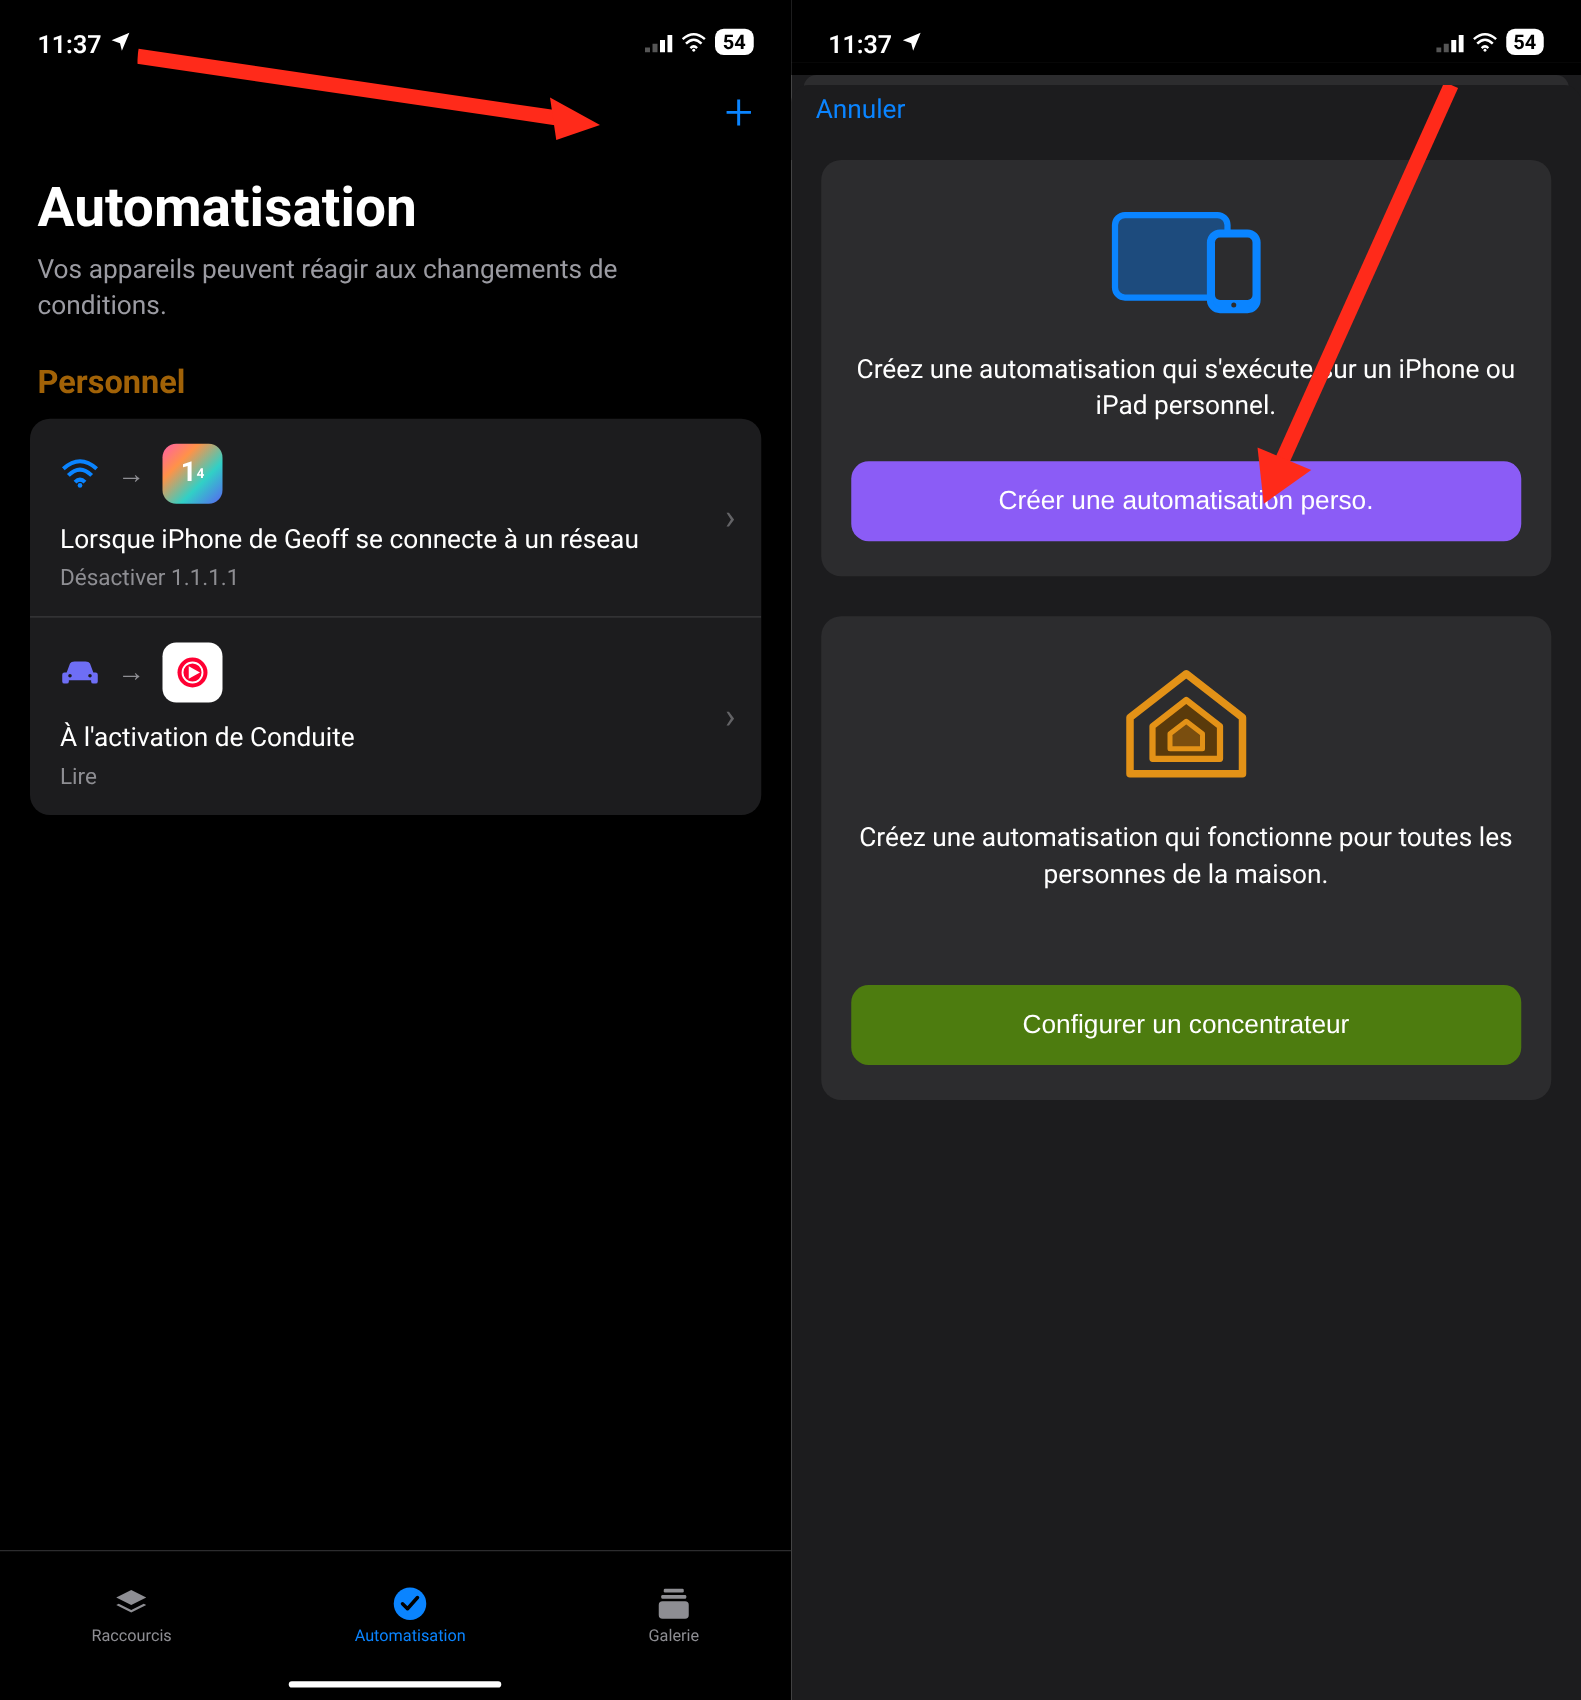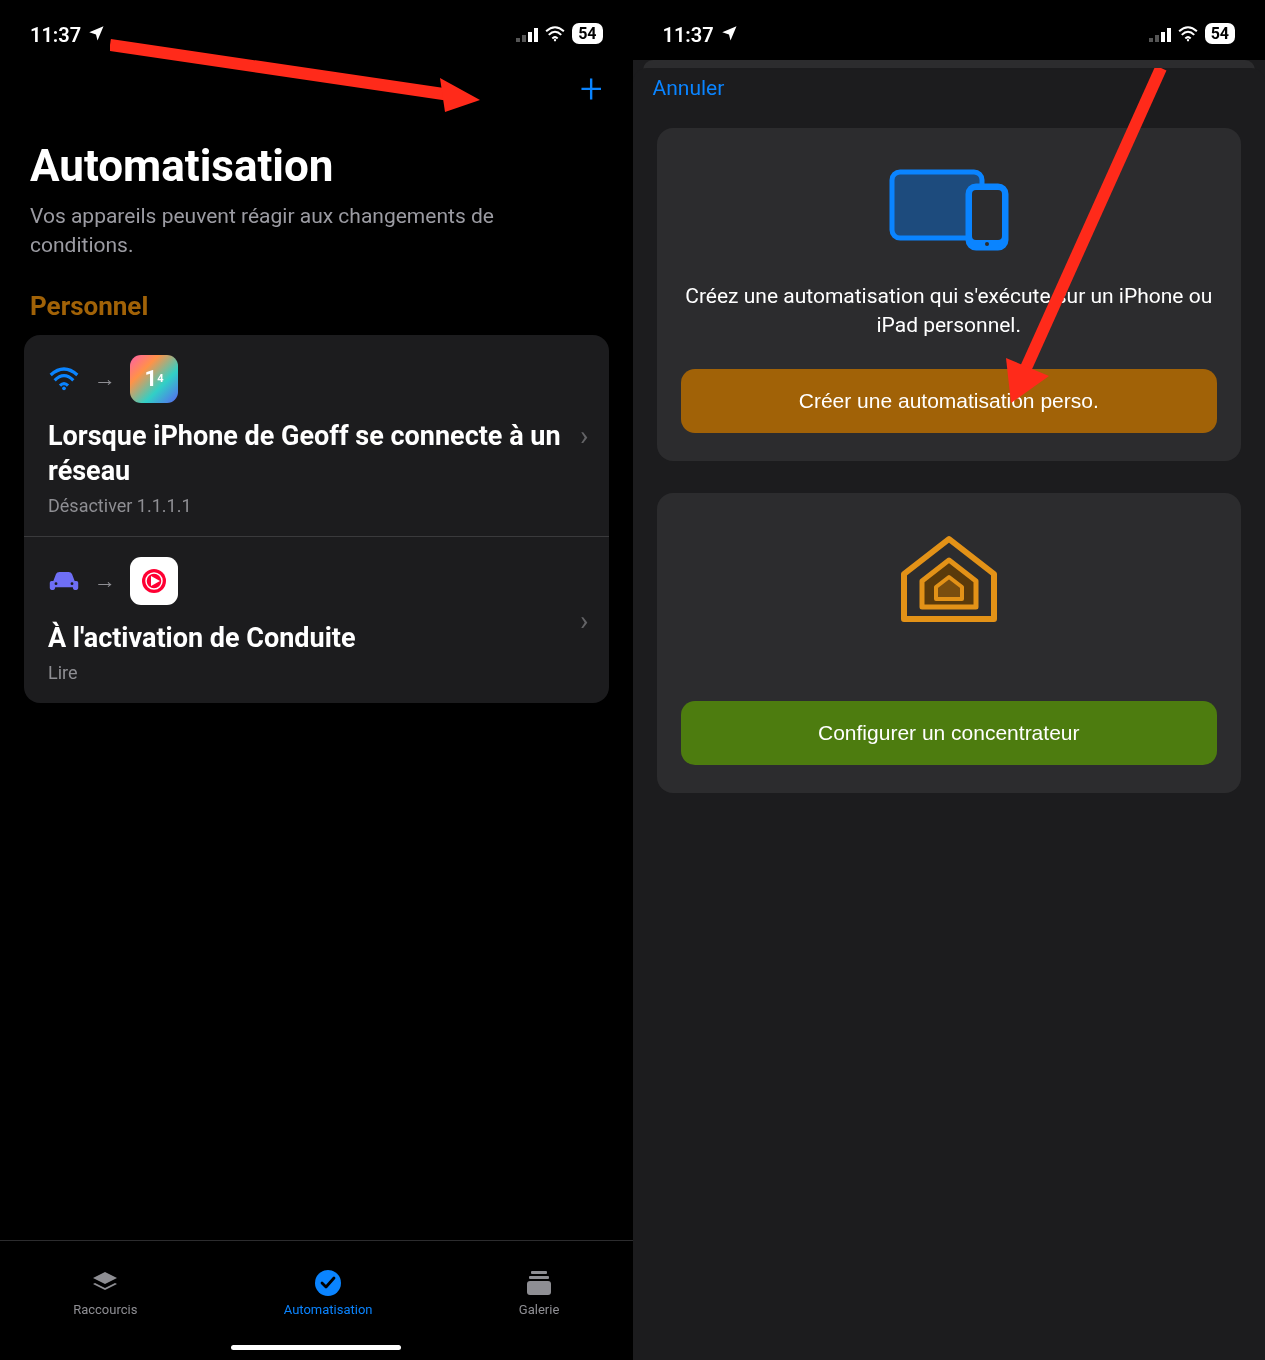--- a/index.html
+++ b/index.html
@@ -32,21 +32,21 @@
     .auto-item { padding: 20px 24px; display: flex; align-items: center; position: relative; }
     .auto-item + .auto-item { border-top: 1px solid #3a3a3c; margin: 0 0; }
     .auto-item .body { flex: 1; }
     .icon-row { display: flex; align-items: center; gap: 14px; margin-bottom: 16px; }
     .trigger-icon { width: 32px; height: 32px; display: flex; align-items: center; justify-content: center; }
     .arrow-sep { color: #8e8e93; font-size: 22px; }
     .app-tile {
       width: 48px; height: 48px; border-radius: 11px; display: flex;
       align-items: center; justify-content: center; font-weight: 700; font-size: 22px;
     }
-    .item-title { color: #fff; font-size: 27px; font-weight: 700; line-height: 1.3; }
+    .item-title { color: #fff; font-size: 21px; font-weight: 400; line-height: 1.3; }
     .item-sub { color: #8e8e93; font-size: 18px; margin-top: 6px; }
     .chevron { color: #636366; font-size: 28px; margin-left: 10px; flex-shrink: 0; align-self: center; position: absolute; right: 20px; top: 50%; transform: translateY(-50%); }
     .tab-bar {
       position: absolute; bottom: 0; left: 0; right: 0; height: 120px;
       display: flex; justify-content: space-around; align-items: center; padding-bottom: 16px;
       background: #000; border-top: 0.5px solid #2c2c2e;
     }
     .tab { display: flex; flex-direction: column; align-items: center; gap: 4px; color: #8e8e93; font-size: 13px; }
     .tab.active { color: #0a84ff; }
     .tab-icon { width: 30px; height: 30px; display: flex; align-items: center; justify-content: center; }
@@ -57,21 +57,21 @@
     .option-card {
       margin: 0 24px 32px; background: #2c2c2e; border-radius: 16px;
       padding: 36px 24px 28px; text-align: center;
     }
     .big-icon { display: flex; justify-content: center; margin-bottom: 28px; }
     .card-desc { color: #fff; font-size: 21px; line-height: 1.4; margin-bottom: 28px; }
     .big-btn {
       width: 100%; border: none; border-radius: 14px; padding: 20px;
       font-size: 21px; font-weight: 500; color: #fff; cursor: pointer;
     }
-    .btn-blue { background: #a16207; }
+    .btn-blue { background: #8b5cf6; }
     .btn-orange { background: #4d7c0f; margin-top: 44px; }
   </style>
 </head>
 <body>
 
 <div class="phone">
   <div class="status-bar">
     <div class="status-left">
       <span>11:37</span>
       <span>
@@ -248,15 +248,16 @@
   </div>
 
   <div class="option-card">
     <div class="big-icon">
       <svg width="110" height="100" viewBox="0 0 110 100" fill="none" stroke="#e39217" stroke-width="6" stroke-linejoin="round">
         <path d="M10 45 L55 10 L100 45 L100 90 L10 90 Z" stroke="#e39217"></path>
         <path d="M28 52 L55 31 L82 52 L82 78 L28 78 Z" fill="#5a3a0b" stroke="#e39217" stroke-width="5"></path>
         <path d="M42 58 L55 48 L68 58 L68 70 L42 70 Z" fill="#7a4e0f" stroke="#e39217" stroke-width="4"></path>
       </svg>
     </div>
+    <p class="card-desc">Créez une automatisation qui fonctionne pour toutes les personnes de la maison.</p>
     <button class="big-btn btn-orange">Configurer un concentrateur</button>
   </div>
 </div>
 
 </body></html>

